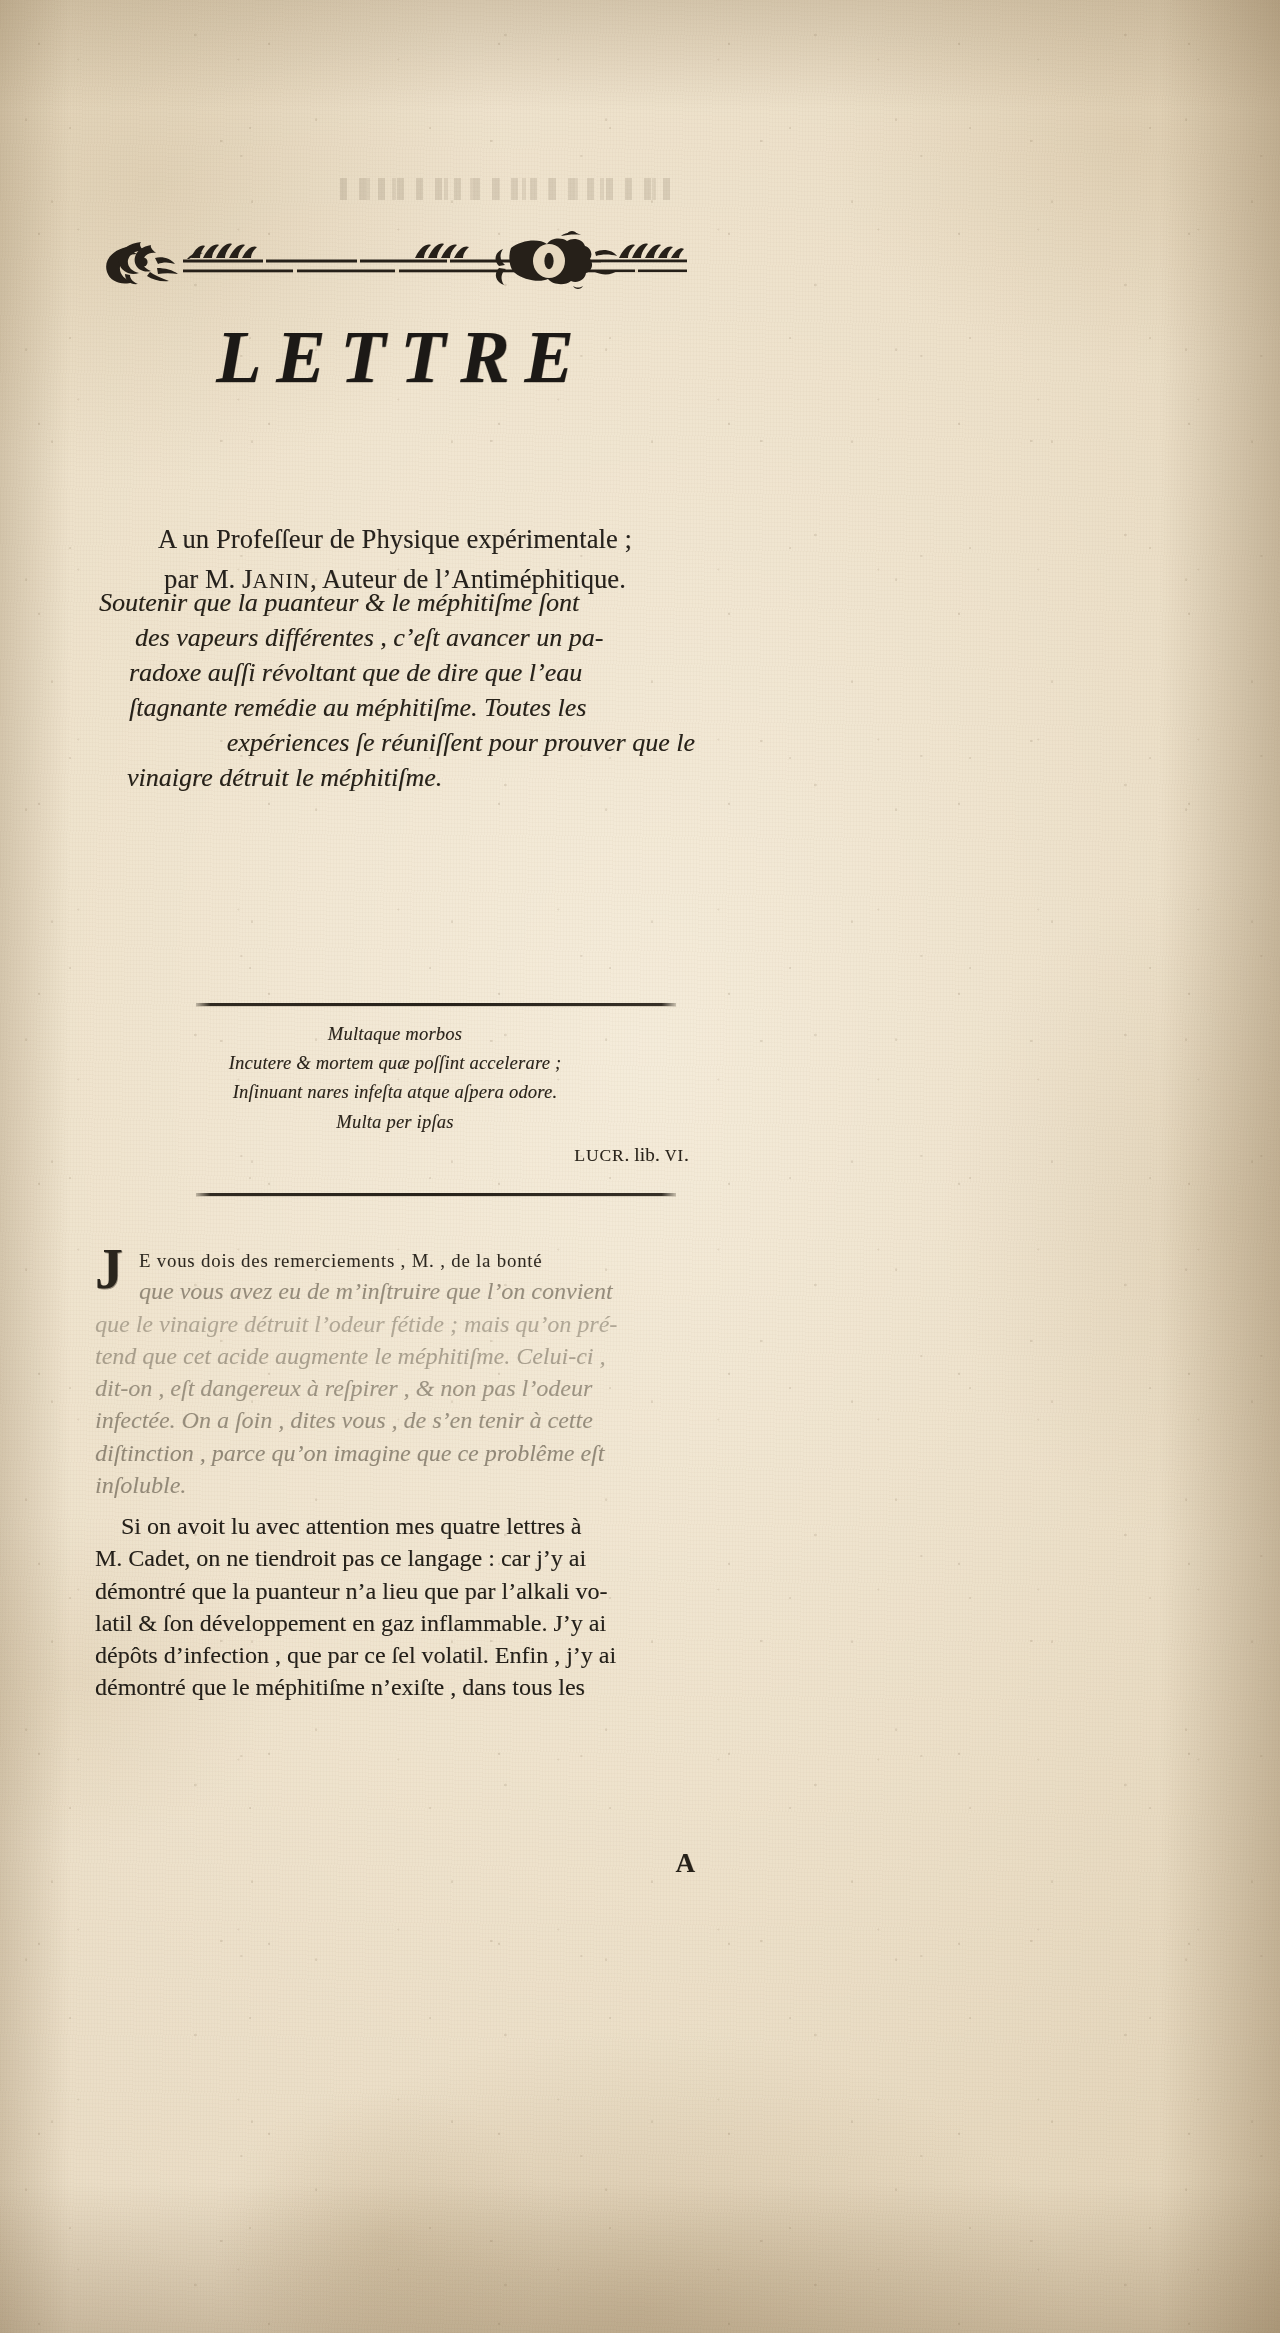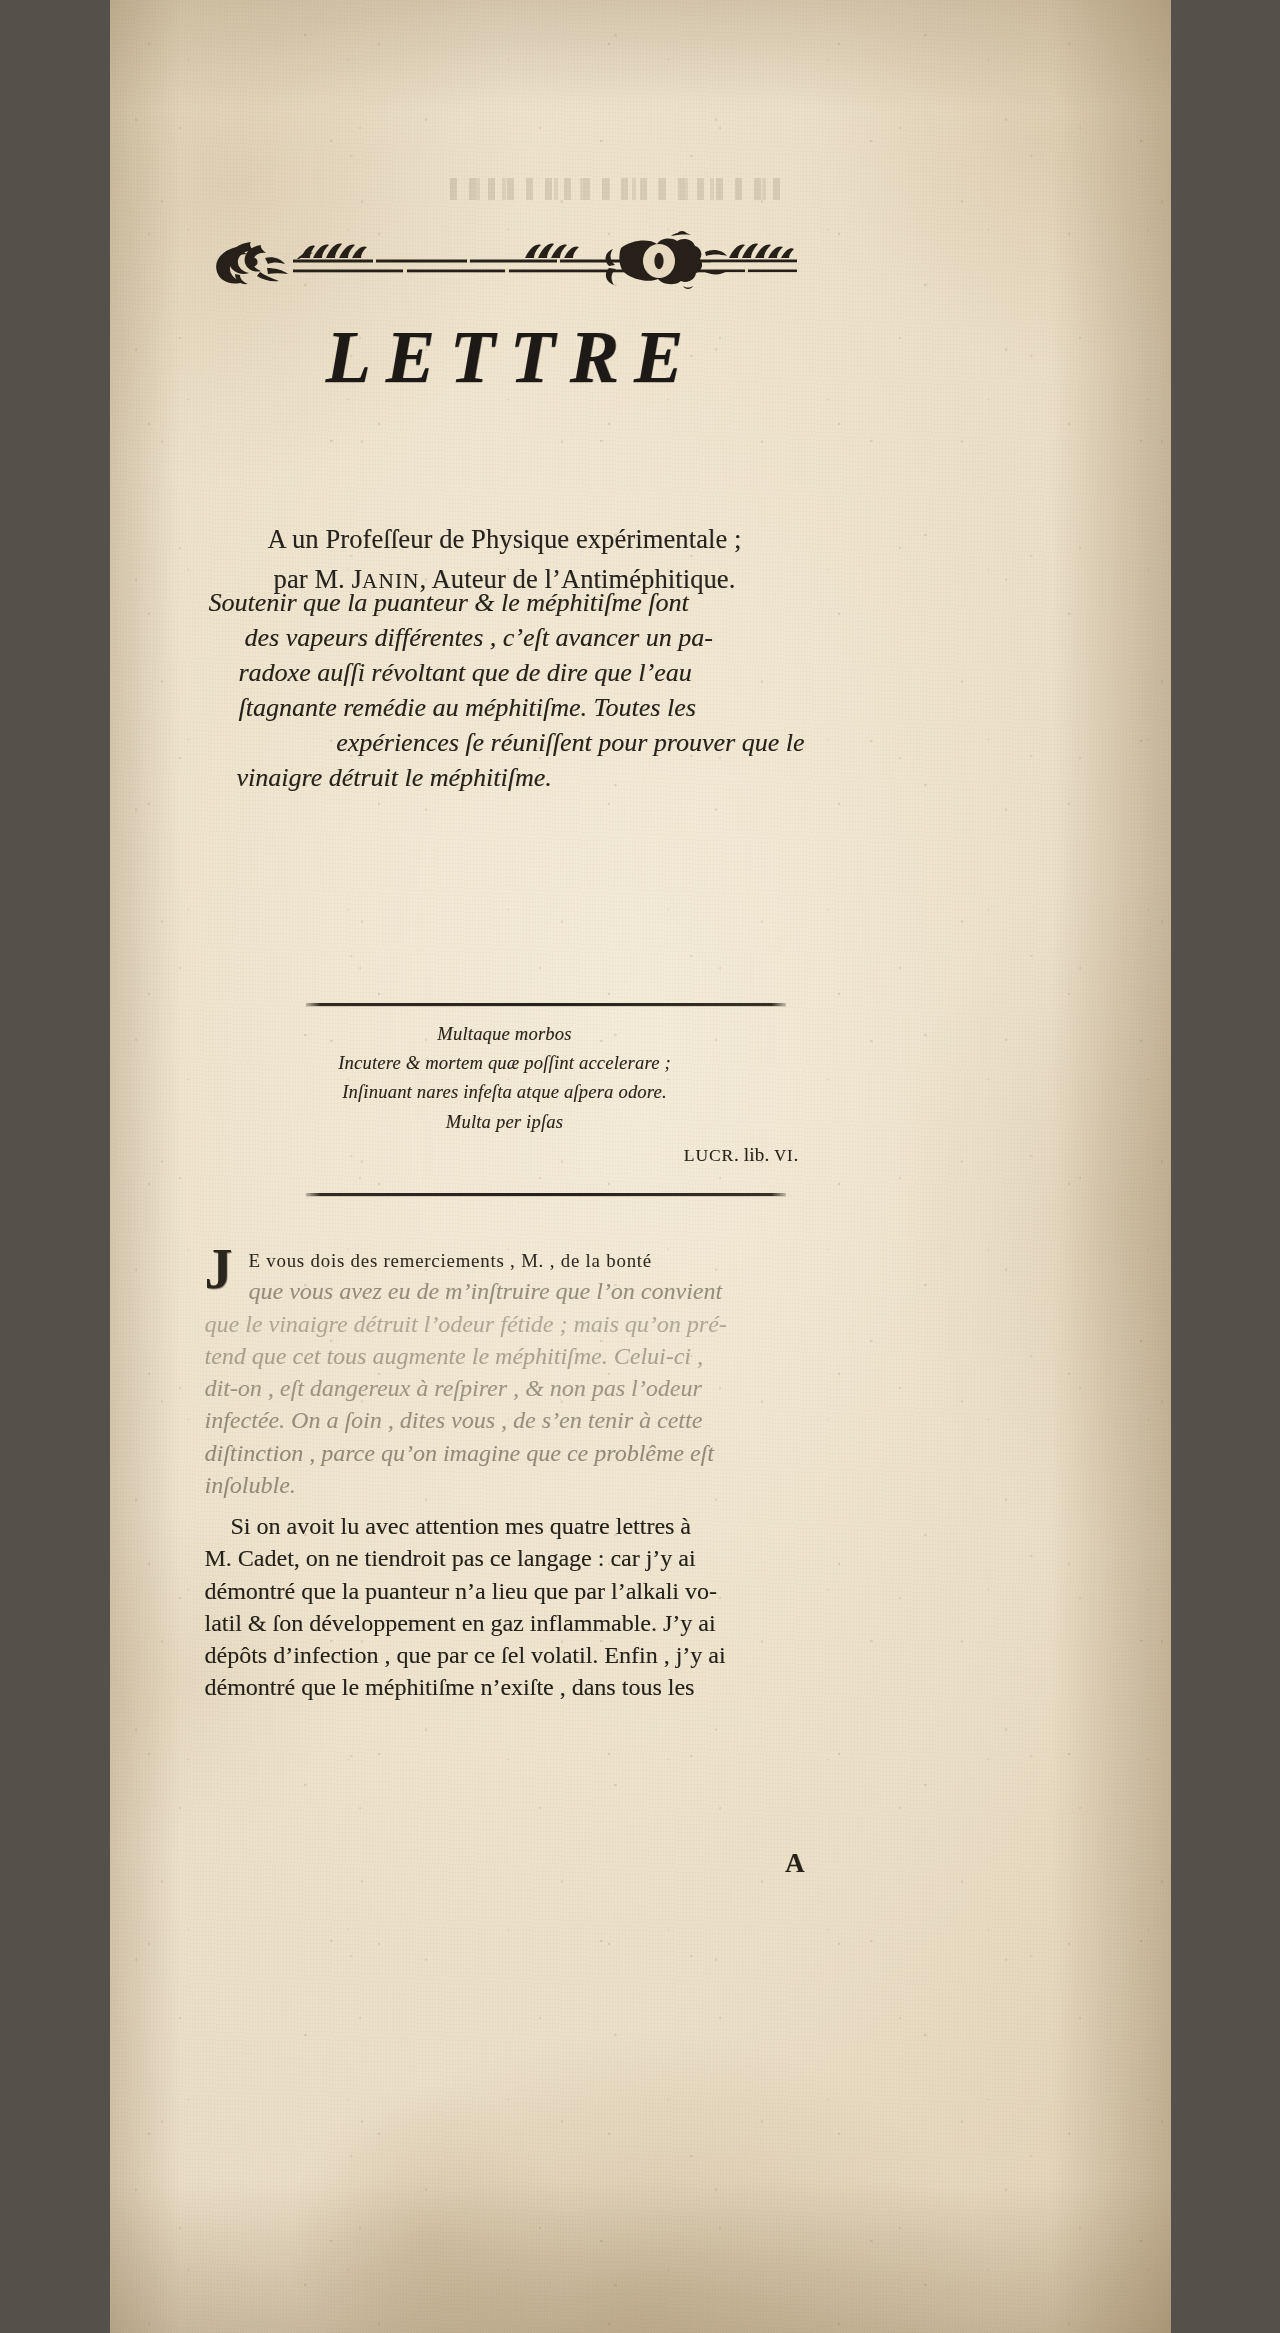--- a/index.html
+++ b/index.html
@@ -4,21 +4,21 @@
 <title>Lettre</title>
 <style>
   html, body {
     margin: 0;
     padding: 0;
     background: #55504a;
   }
 
   #page {
     position: relative;
-    width: 1061px;
+    width: 1280px;
     height: 2333px;
     margin: 0 auto;
     overflow: hidden;
     background-color: #e6d8bf;
     background-image:
       
       radial-gradient(ellipse 120% 95% at 50% 45%,
           rgba(255,250,238,0.55) 0%,
           rgba(255,248,232,0.25) 38%,
           rgba(190,168,130,0.00) 62%,
@@ -409,21 +409,21 @@
 
   <div class="rule" id="rule-bottom"></div>
 
   <div class="block" id="body">
 
     <p id="para-faded">
       <span id="dropcap">J</span>
       <span class="ln first l1"><span class="sc-caps">E vous dois des remerciements , M. , de la bonté</span></span>
       <span class="ln f2 l2">que vous avez eu de m’inſtruire que l’on convient</span>
       <span class="ln f3">que le vinaigre détruit l’odeur fétide ; mais qu’on pré-</span>
-      <span class="ln f4">tend que cet tous augmente le méphitiſme. Celui-ci ,</span>
+      <span class="ln f4">tend que cet acide augmente le méphitiſme. Celui-ci ,</span>
       <span class="ln f5">dit-on , eſt dangereux à reſpirer , &amp; non pas l’odeur</span>
       <span class="ln f6">infectée. On a ſoin , dites vous , de s’en tenir à cette</span>
       <span class="ln f7">diſtinction , parce qu’on imagine que ce problême eſt</span>
       <span class="ln f8">inſoluble.</span>
     </p>
 
     <p id="para-two">
       <span class="ln" style="padding-left:26px">Si on avoit lu avec attention mes quatre lettres à</span>
       <span class="ln">M. Cadet, on ne tiendroit pas ce langage : car j’y ai</span>
       <span class="ln">démontré que la puanteur n’a lieu que par l’alkali vo-</span>

